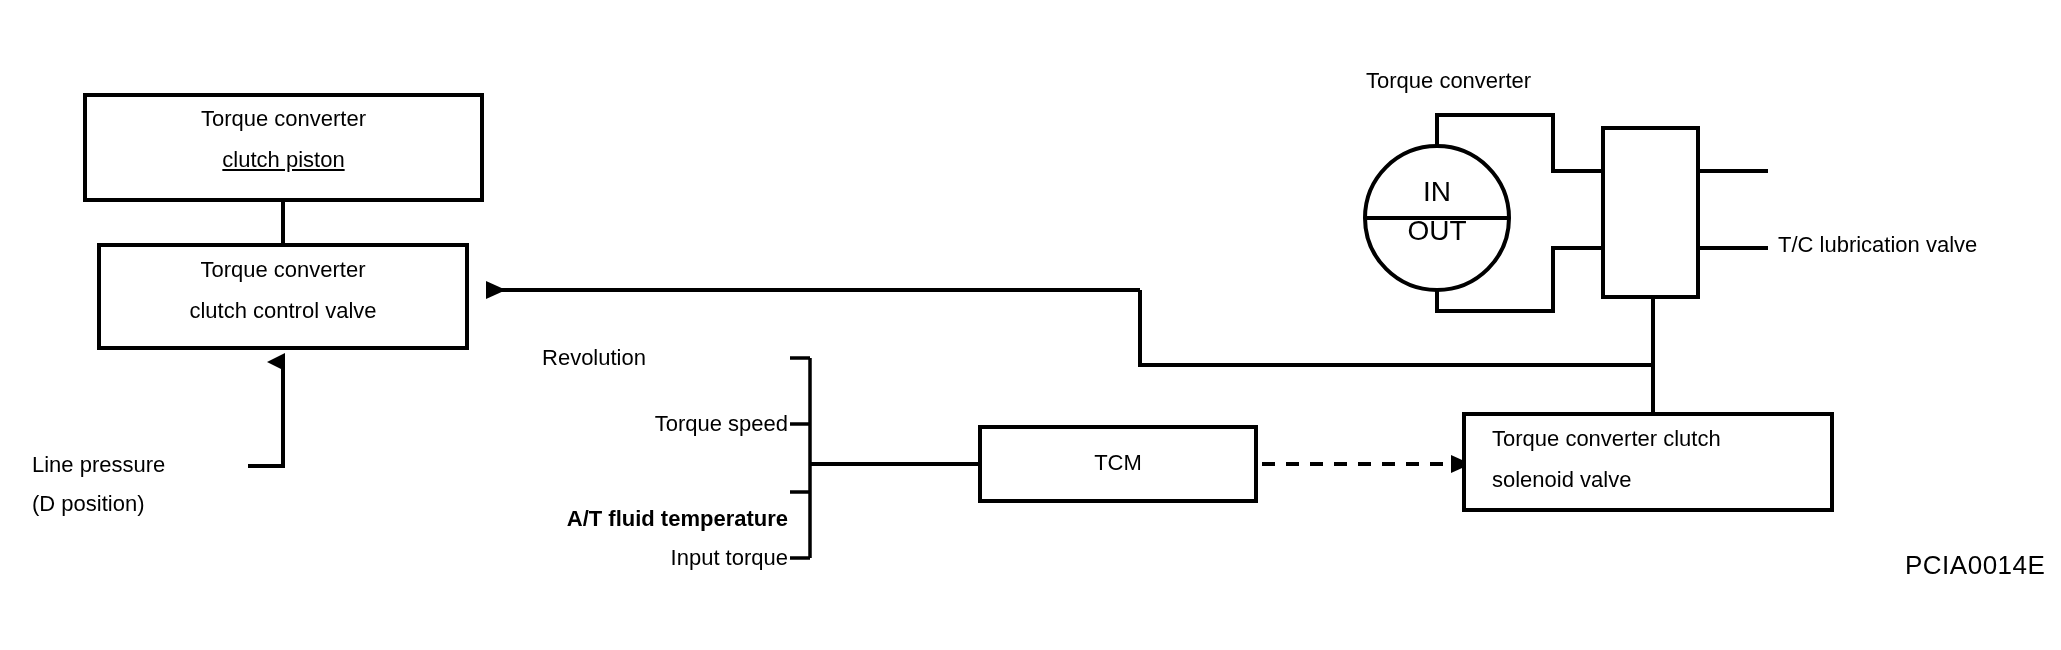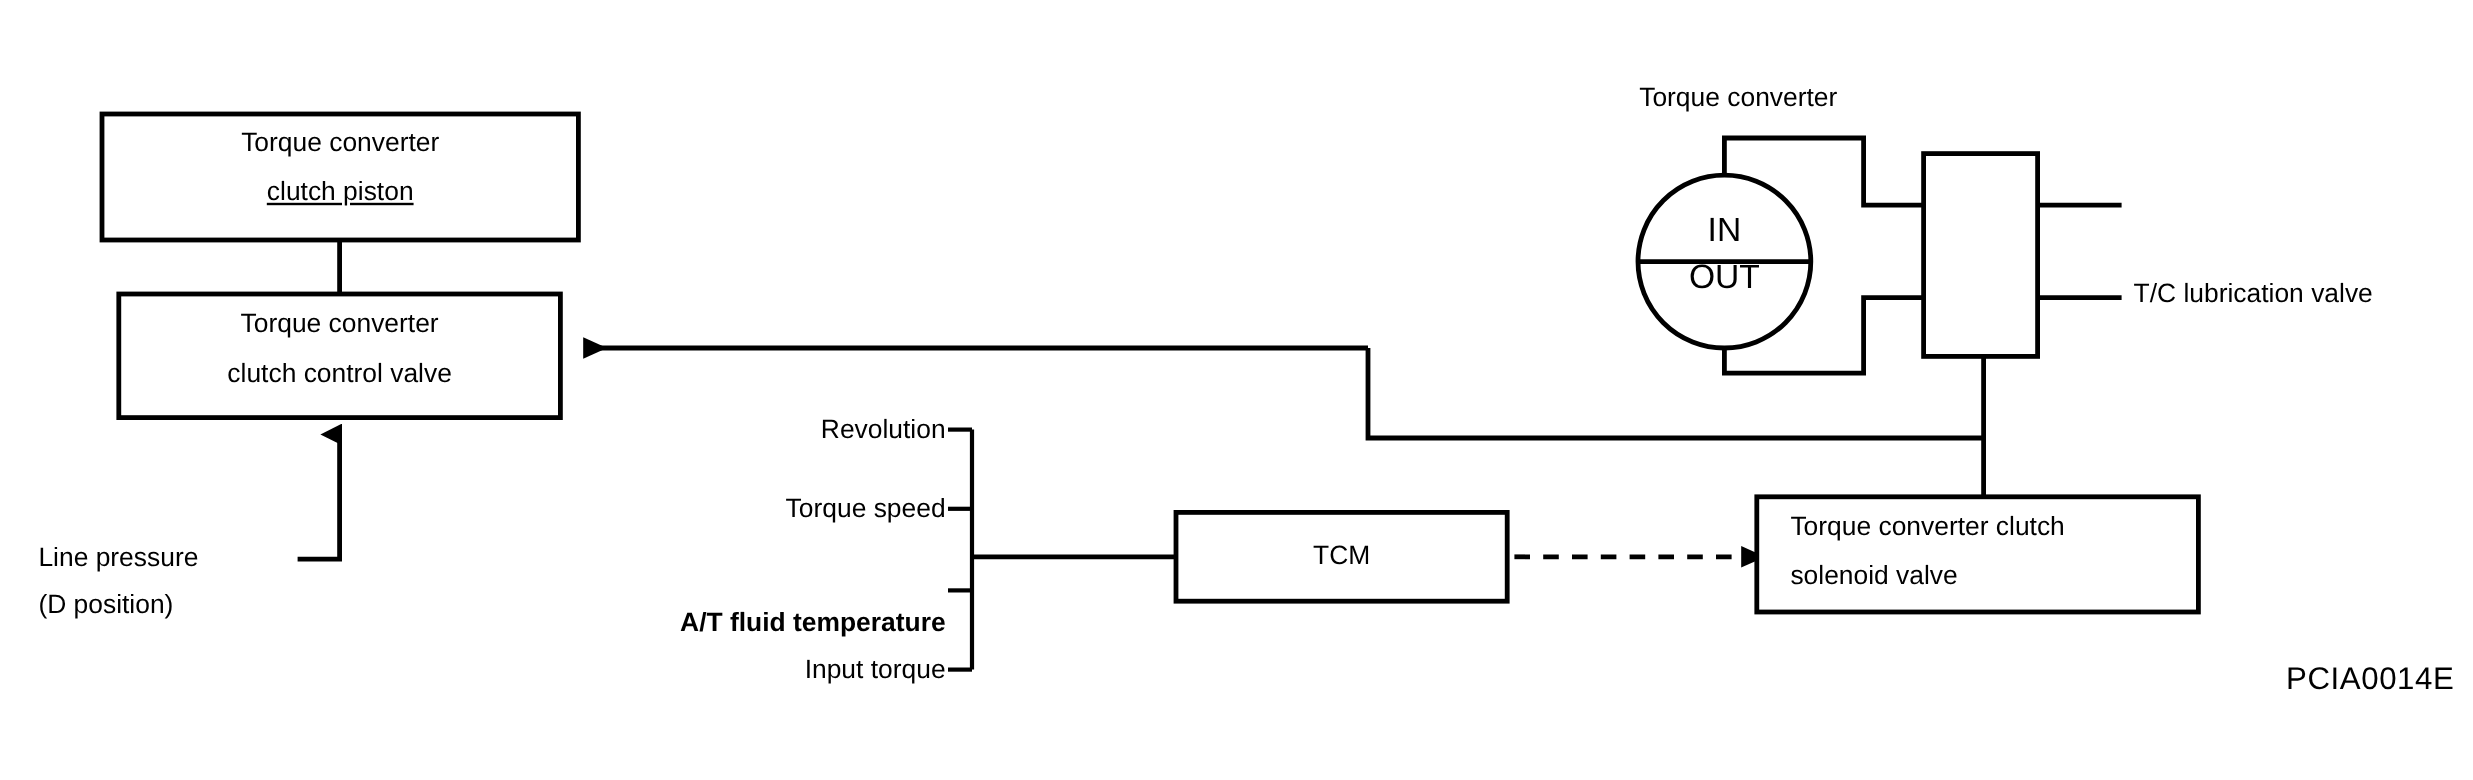--- a/index.html
+++ b/index.html
@@ -80,21 +80,21 @@
 
   <div class="txt txt-c" style="left:85px;top:104px;width:397px;">Torque converter</div>
   <div class="txt txt-c" style="left:85px;top:145px;width:397px;text-decoration:underline;">clutch piston</div>
 
   <div class="txt txt-c" style="left:99px;top:255px;width:368px;">Torque converter</div>
   <div class="txt txt-c" style="left:99px;top:296px;width:368px;">clutch control valve</div>
 
   <div class="txt txt-l" style="left:32px;top:450px;">Line pressure</div>
   <div class="txt txt-l" style="left:32px;top:489px;">(D position)</div>
 
-  <div class="txt txt-r" style="left:400px;top:343px;width:388px;">Revolution</div>
+  <div class="txt txt-r" style="left:400px;top:343px;width:388px;text-align:center;">Revolution</div>
   <div class="txt txt-r" style="left:400px;top:409px;width:388px;">Torque speed</div>
   <div class="txt txt-r" style="left:400px;top:504px;width:388px;font-weight:bold;">A/T fluid temperature</div>
   <div class="txt txt-r" style="left:400px;top:543px;width:388px;">Input torque</div>
 
   <div class="txt txt-l" style="left:1492px;top:424px;">Torque converter clutch</div>
 
   <div class="txt txt-c" style="left:980px;top:448px;width:276px;">TCM</div>
   <div class="txt txt-l" style="left:1492px;top:465px;">solenoid valve</div>
 
   <div class="txt txt-l" style="left:1366px;top:66px;">Torque converter</div>

